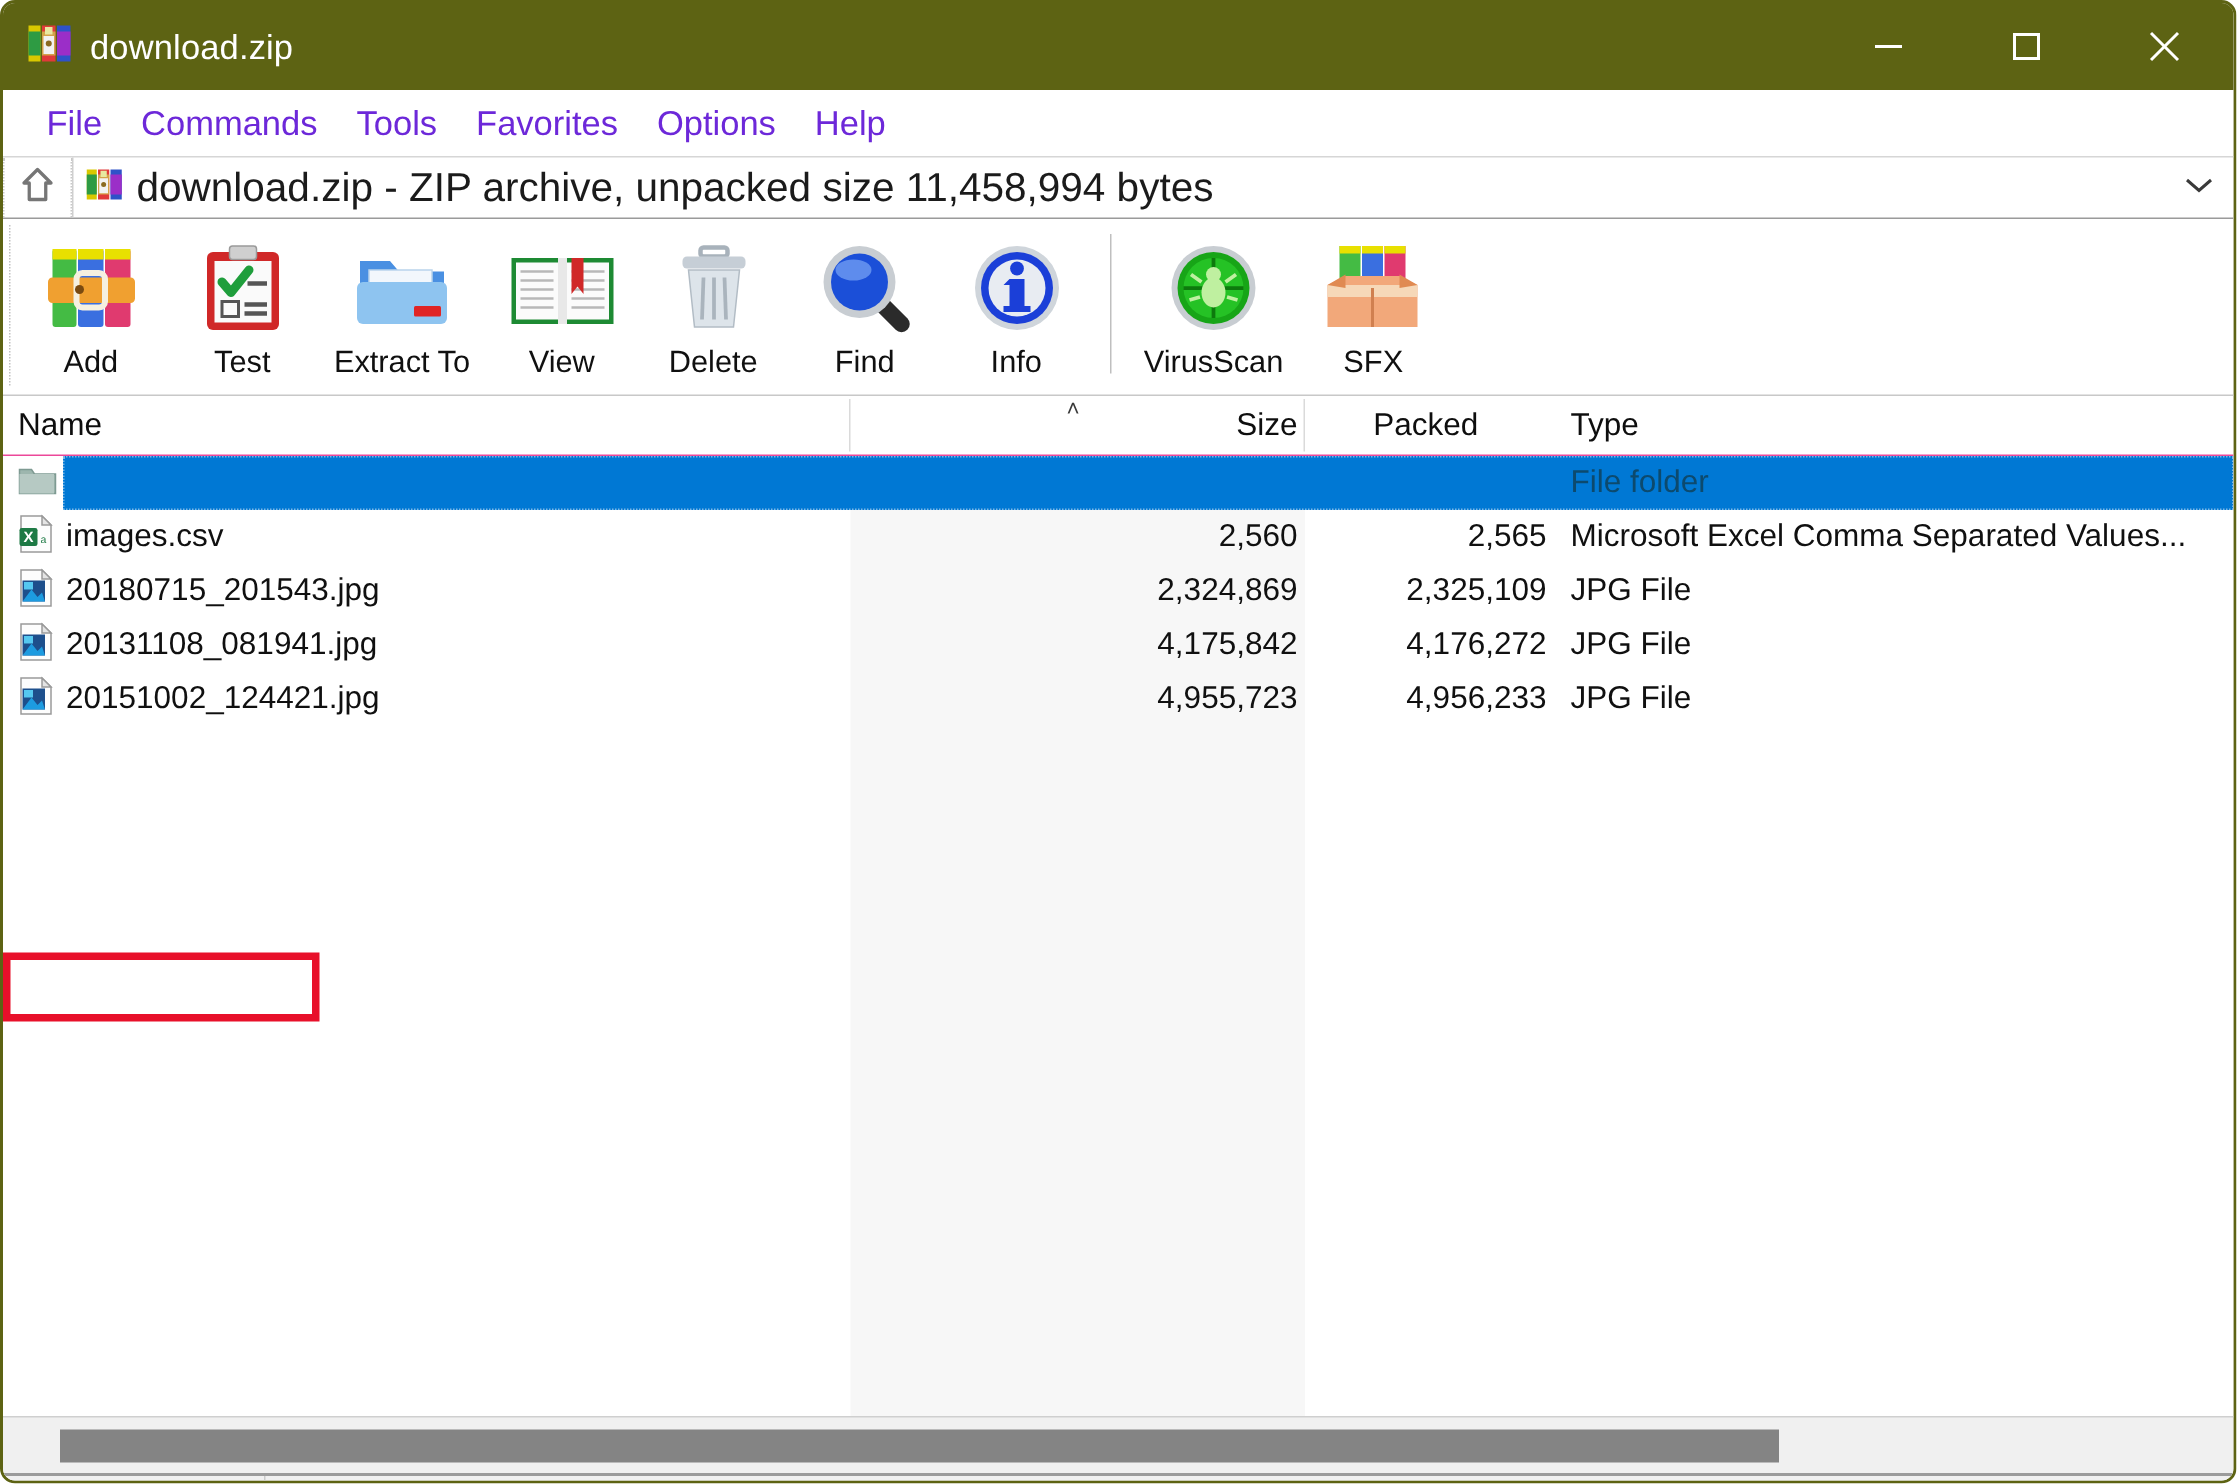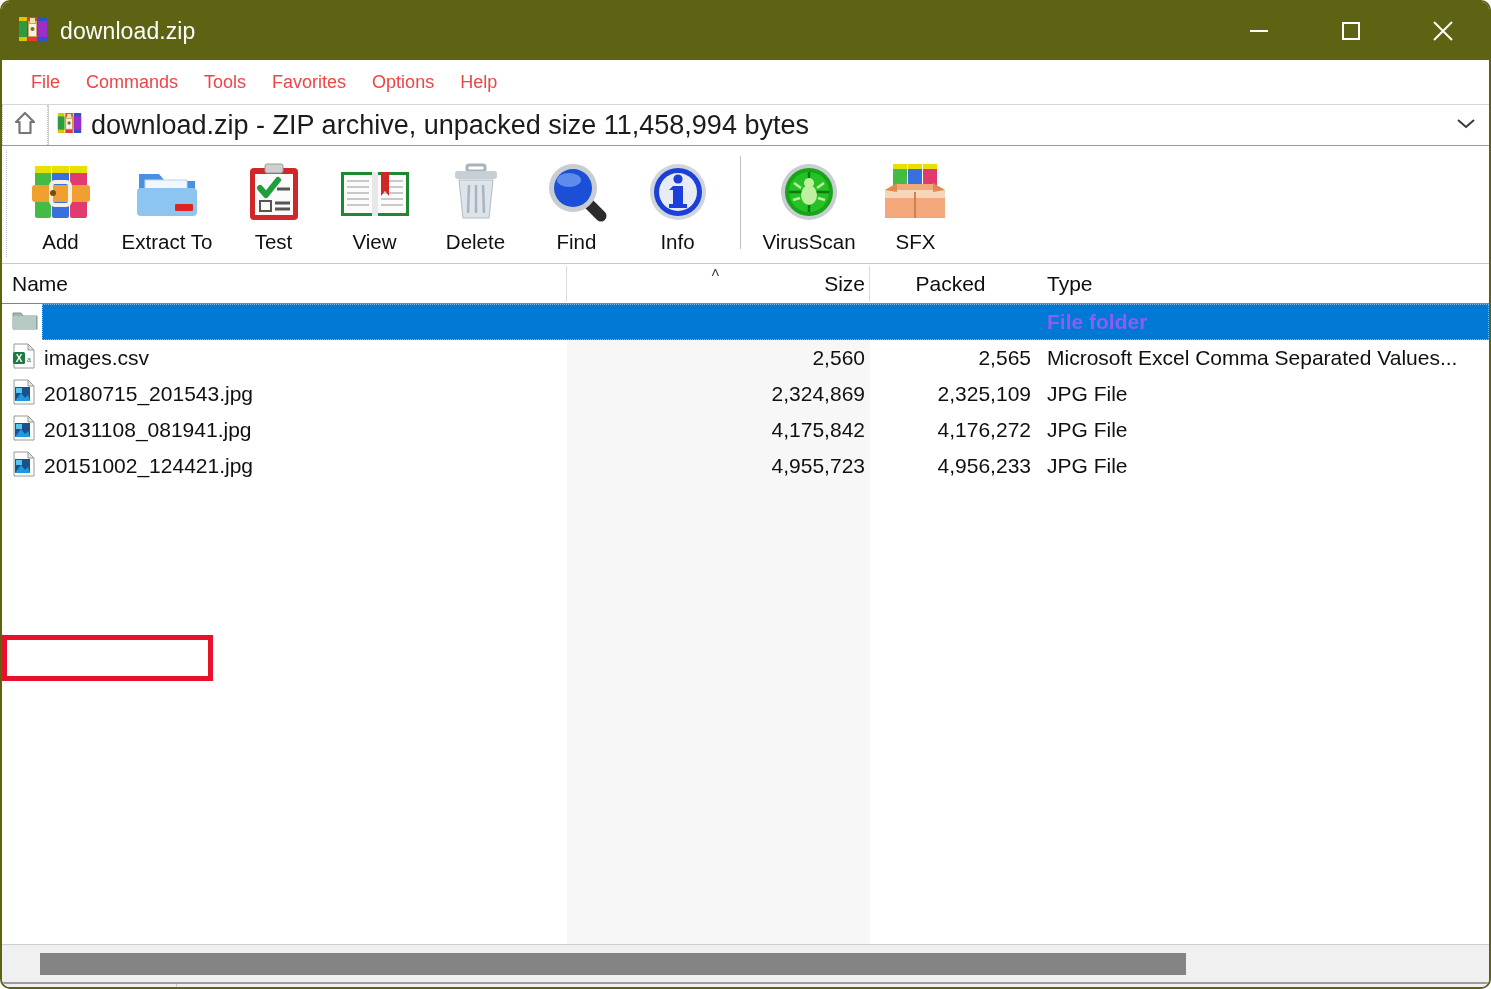--- a/index.html
+++ b/index.html
@@ -44,22 +44,22 @@
   
   #menubar {
     height: 44px;
     background: #ffffff;
     display: flex;
     align-items: center;
     padding-left: 16px;
     gap: 0px;
   }
   .menu-item {
-    font-size: 18px;
-    color: #ef4444;
+    font-size: 23px;
+    color: #6d28d9;
     padding: 4px 13px;
     white-space: nowrap;
   }
 
   
   #addressbar {
     height: 42px;
     background: #ffffff;
     display: flex;
     align-items: center;
@@ -154,21 +154,21 @@
     background: #0078d4;
     outline: 1px dotted #7ab8e8;
     outline-offset: -1px;
   }
   .cell { position: relative; z-index: 2; display: flex; align-items: center; }
   .cell.name { width: 565px; padding-left: 10px; gap: 8px; }
   .cell.size { width: 303px; justify-content: flex-end; padding-right: 5px; }
   .cell.packed { width: 168px; justify-content: flex-end; padding-right: 7px; }
   .cell.type { flex: 1; padding-left: 9px; white-space: nowrap; overflow: hidden; }
   .cell span.txt { font-size: 21px; color: #101010; }
-  .row.selected .cell span.txt { color: #8b5cf6; font-weight: bold; }
+  .row.selected .cell span.txt { color: #0c4a6e; }
 
   
   #redbox {
     position: absolute;
     left: 0px; top: 331px;
     width: 211px; height: 46px;
     border: 5px solid #e8102a;
     background: transparent;
     z-index: 30;
     pointer-events: none;
@@ -317,46 +317,46 @@
           <rect x="43" y="8" width="17" height="52" rx="2" fill="#e03a6f"></rect>
           <rect x="43" y="8" width="17" height="7" fill="#e8e000"></rect>
           <rect x="5" y="27" width="58" height="17" rx="3" fill="#f0a030"></rect>
           <rect x="24" y="24" width="19" height="23" rx="4" fill="none" stroke="#f5f0e0" stroke-width="4"></rect>
           <circle cx="26" cy="35" r="3" fill="#7a4a10"></circle>
         </svg>
       </span>
       <span class="lbl">Add</span>
     </div>
 
-    <div class="tbtn wide">
-      <span class="ic">
-        <svg width="68" height="68" viewBox="0 0 68 68">
-          <path d="M6 16 h20 l6 7 h30 v30 H6 Z" fill="#4a90e2"></path>
-          <rect x="12" y="22" width="42" height="18" fill="#f2f7fc" stroke="#b9d4ec"></rect>
-          <path d="M8 30 h52 a4 4 0 0 1 4 4 v20 a4 4 0 0 1 -4 4 H8 a4 4 0 0 1 -4 -4 v-20 a4 4 0 0 1 4 -4 Z" fill="#8ec4f0"></path>
-          <rect x="42" y="46" width="18" height="7" rx="1" fill="#e02424"></rect>
-        </svg>
-      </span>
-      <span class="lbl">Extract To</span>
-    </div>
-
     <div class="tbtn">
       <span class="ic">
         <svg width="68" height="68" viewBox="0 0 68 68">
           <rect x="10" y="10" width="48" height="52" rx="4" fill="#d02828"></rect>
           <rect x="15" y="16" width="38" height="41" fill="#fafafa"></rect>
           <rect x="25" y="6" width="18" height="9" rx="2" fill="#cfcfcf" stroke="#9a9a9a"></rect>
           <polyline points="20,30 26,37 38,22" fill="none" stroke="#1f9e3c" stroke-width="6" stroke-linecap="round" stroke-linejoin="round"></polyline>
           <rect x="20" y="43" width="11" height="10" fill="none" stroke="#555" stroke-width="2"></rect>
           <line x1="37" y1="31" x2="50" y2="31" stroke="#555" stroke-width="3"></line>
           <line x1="35" y1="45" x2="50" y2="45" stroke="#555" stroke-width="3"></line>
           <line x1="35" y1="51" x2="50" y2="51" stroke="#555" stroke-width="3"></line>
         </svg>
       </span>
       <span class="lbl">Test</span>
+    </div>
+
+    <div class="tbtn wide">
+      <span class="ic">
+        <svg width="68" height="68" viewBox="0 0 68 68">
+          <path d="M6 16 h20 l6 7 h30 v30 H6 Z" fill="#4a90e2"></path>
+          <rect x="12" y="22" width="42" height="18" fill="#f2f7fc" stroke="#b9d4ec"></rect>
+          <path d="M8 30 h52 a4 4 0 0 1 4 4 v20 a4 4 0 0 1 -4 4 H8 a4 4 0 0 1 -4 -4 v-20 a4 4 0 0 1 4 -4 Z" fill="#8ec4f0"></path>
+          <rect x="42" y="46" width="18" height="7" rx="1" fill="#e02424"></rect>
+        </svg>
+      </span>
+      <span class="lbl">Extract To</span>
     </div>
 
     <div class="tbtn">
       <span class="ic">
         <svg width="74" height="68" viewBox="0 0 74 68">
           <path d="M3 14 h31 v44 H3 Z" fill="#1d8a33"></path>
           <path d="M40 14 h31 v44 H40 Z" fill="#1d8a33"></path>
           <rect x="6" y="17" width="28" height="38" fill="#fbfbfb"></rect>
           <rect x="40" y="17" width="28" height="38" fill="#fbfbfb"></rect>
           <g stroke="#b8b8b8" stroke-width="1.6">

